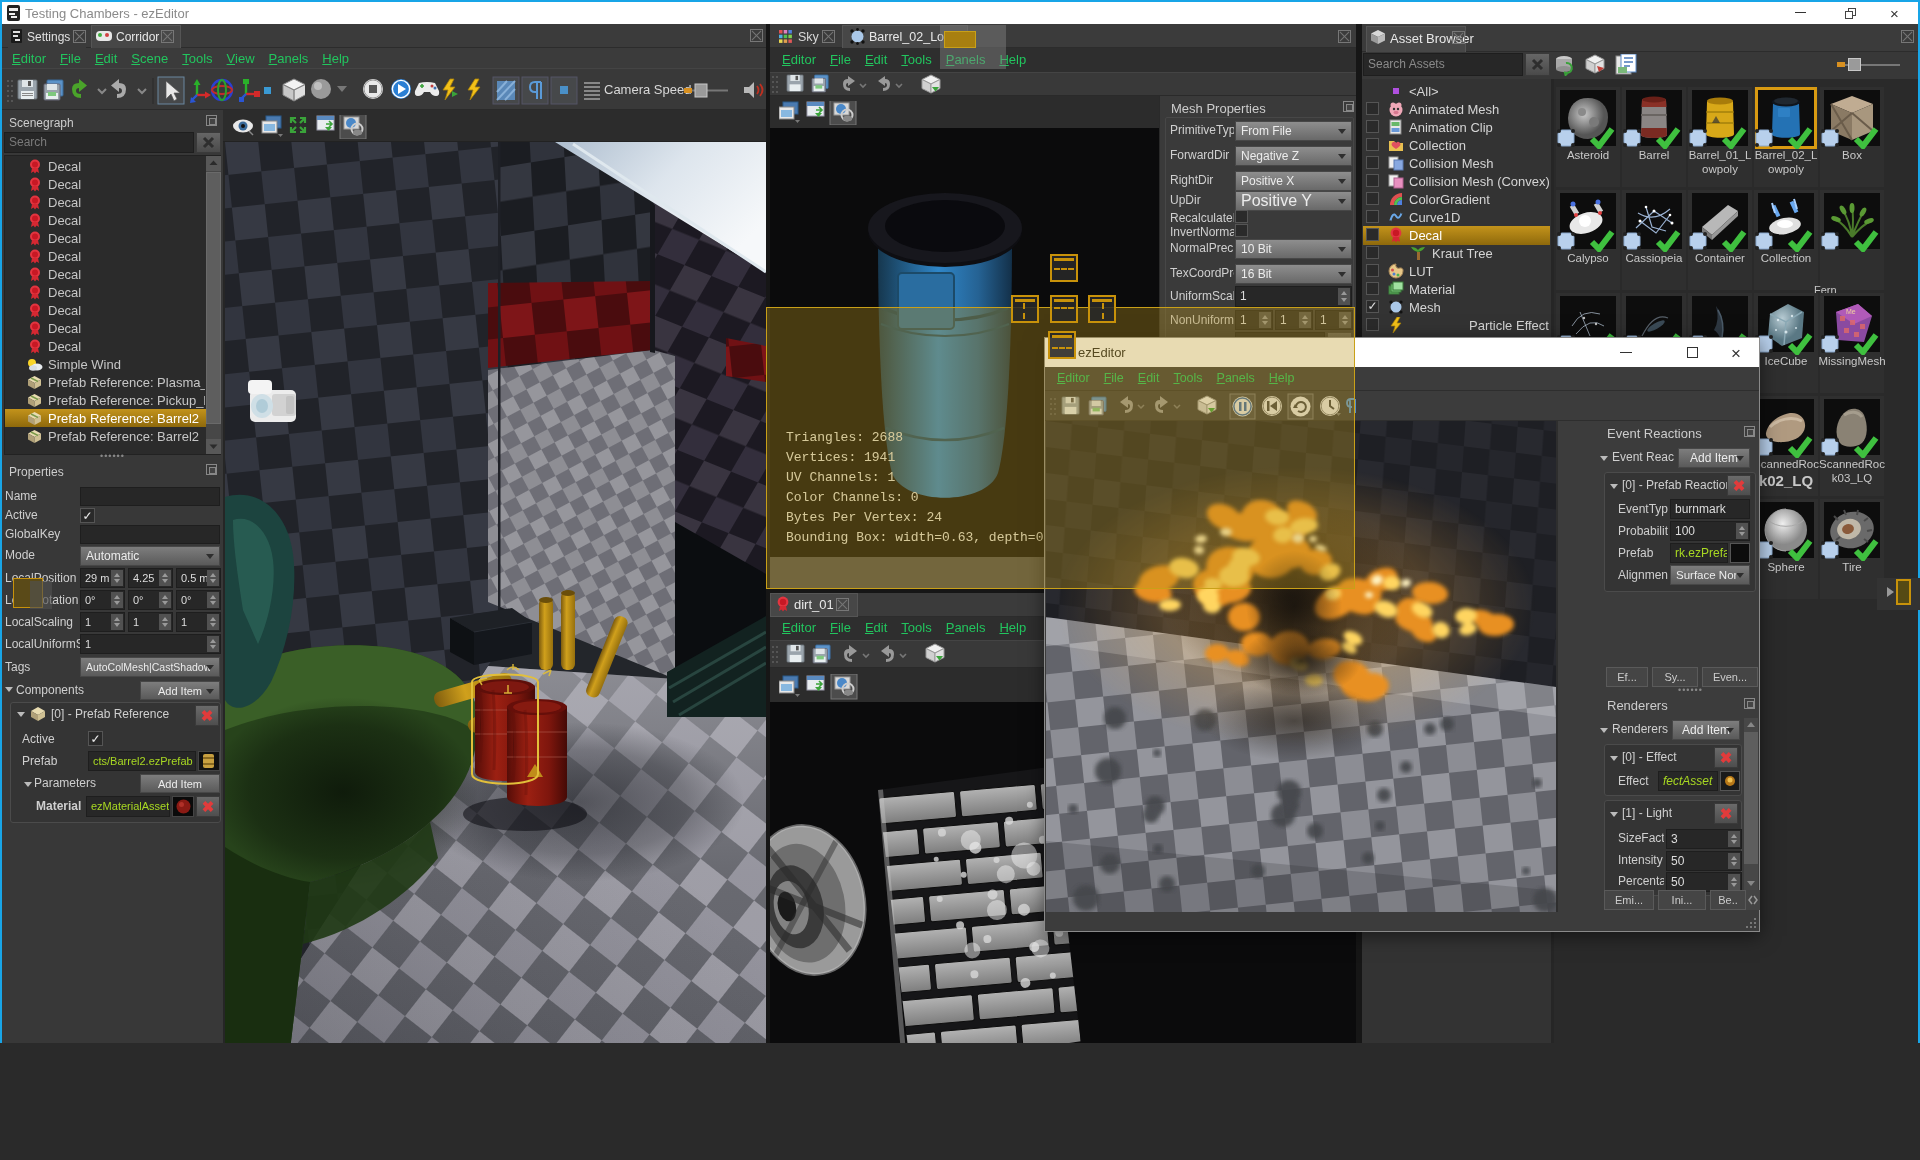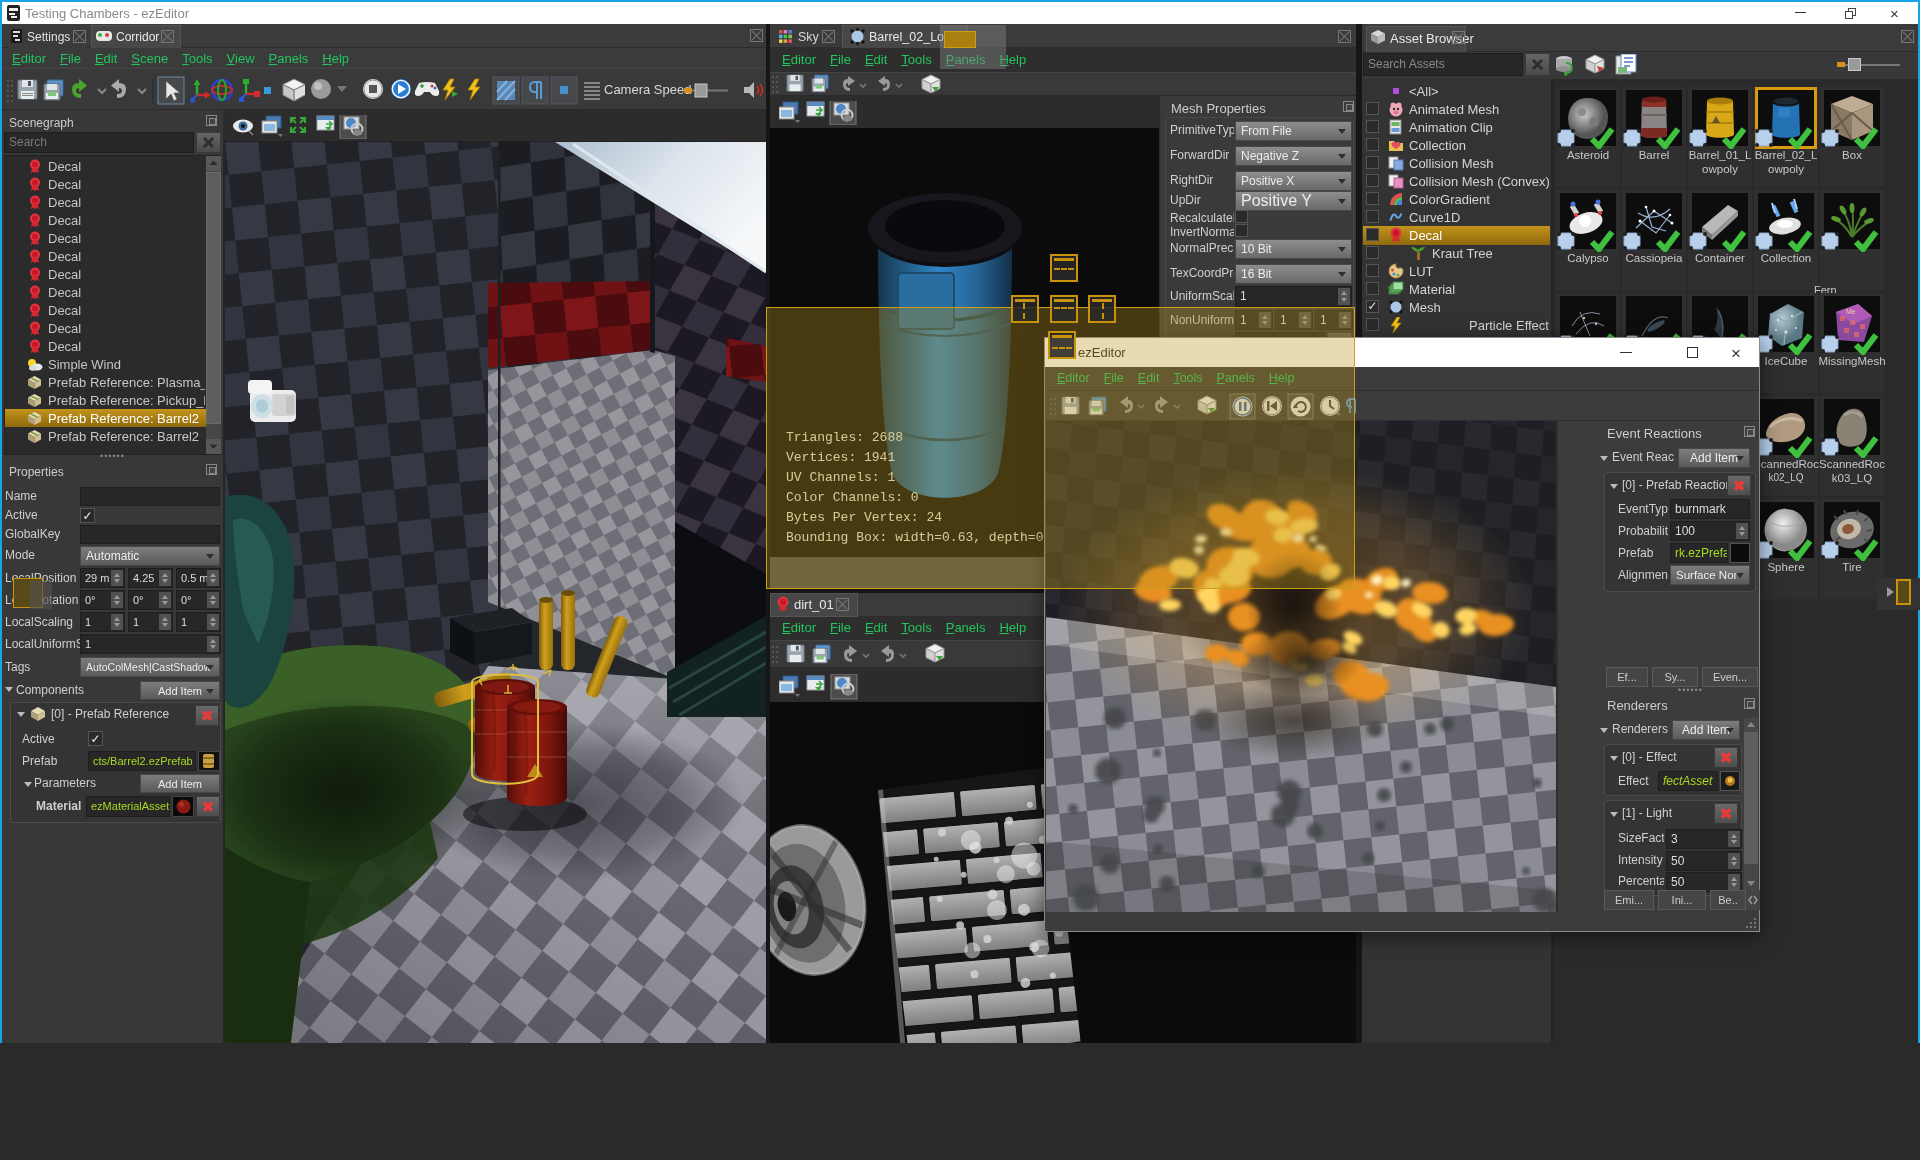--- a/index.html
+++ b/index.html
@@ -1384,21 +1384,21 @@
           <circle cx="4" cy="4" r="2"></circle>
           <circle cx="18" cy="4" r="2"></circle>
           <circle cx="4" cy="18" r="2"></circle>
           <circle cx="18" cy="18" r="2"></circle>
         </g>
       </svg>
 <svg class="abs" style="left:1787px;top:436px" width="26" height="22">
         <path d="M3 12 L10 19 L23 2" stroke="#3fc03f" stroke-width="6" fill="none"></path>
       </svg>
 <div class="abs" style="left:1748px;top:458px;width:76px;text-align:center;font-size:11.5px;color:#c8c8c8;">ScannedRoc</div>
-<div class="abs" style="left:1748px;top:472px;width:76px;text-align:center;font-size:10px;color:#c8c8c8;">k02_LQ</div>
+<div class="abs" style="left:1748px;top:472px;width:76px;text-align:center;font-size:15px;color:#c8c8c8;font-weight:bold;">k02_LQ</div>
 <div class="abs" style="left:1820px;top:396px;width:64px;height:100px;background:#2f2f2f;"></div>
 <div class="abs" style="left:1824px;top:399px;width:56px;height:56px;background:#0d0d0d;"></div>
 <svg class="abs" style="left:1824px;top:399px" width="56" height="56">
         <path d="M16 44 C10 36 12 22 20 14 C26 8 36 8 40 16 C44 26 44 38 38 44 C32 49 20 49 16 44" fill="#8a8274"></path>
         <path d="M20 16 C26 12 34 12 38 18" stroke="#b0a898" stroke-width="3" fill="none" opacity="0.7"></path>
       </svg>
 <svg class="abs" style="left:1819px;top:436px" width="22" height="22">
         <rect x="3" y="3" width="16" height="16" rx="4" fill="#b8d0ec" stroke="#8aa8cc"></rect>
         <g fill="#222">
           <circle cx="4" cy="4" r="2"></circle>

